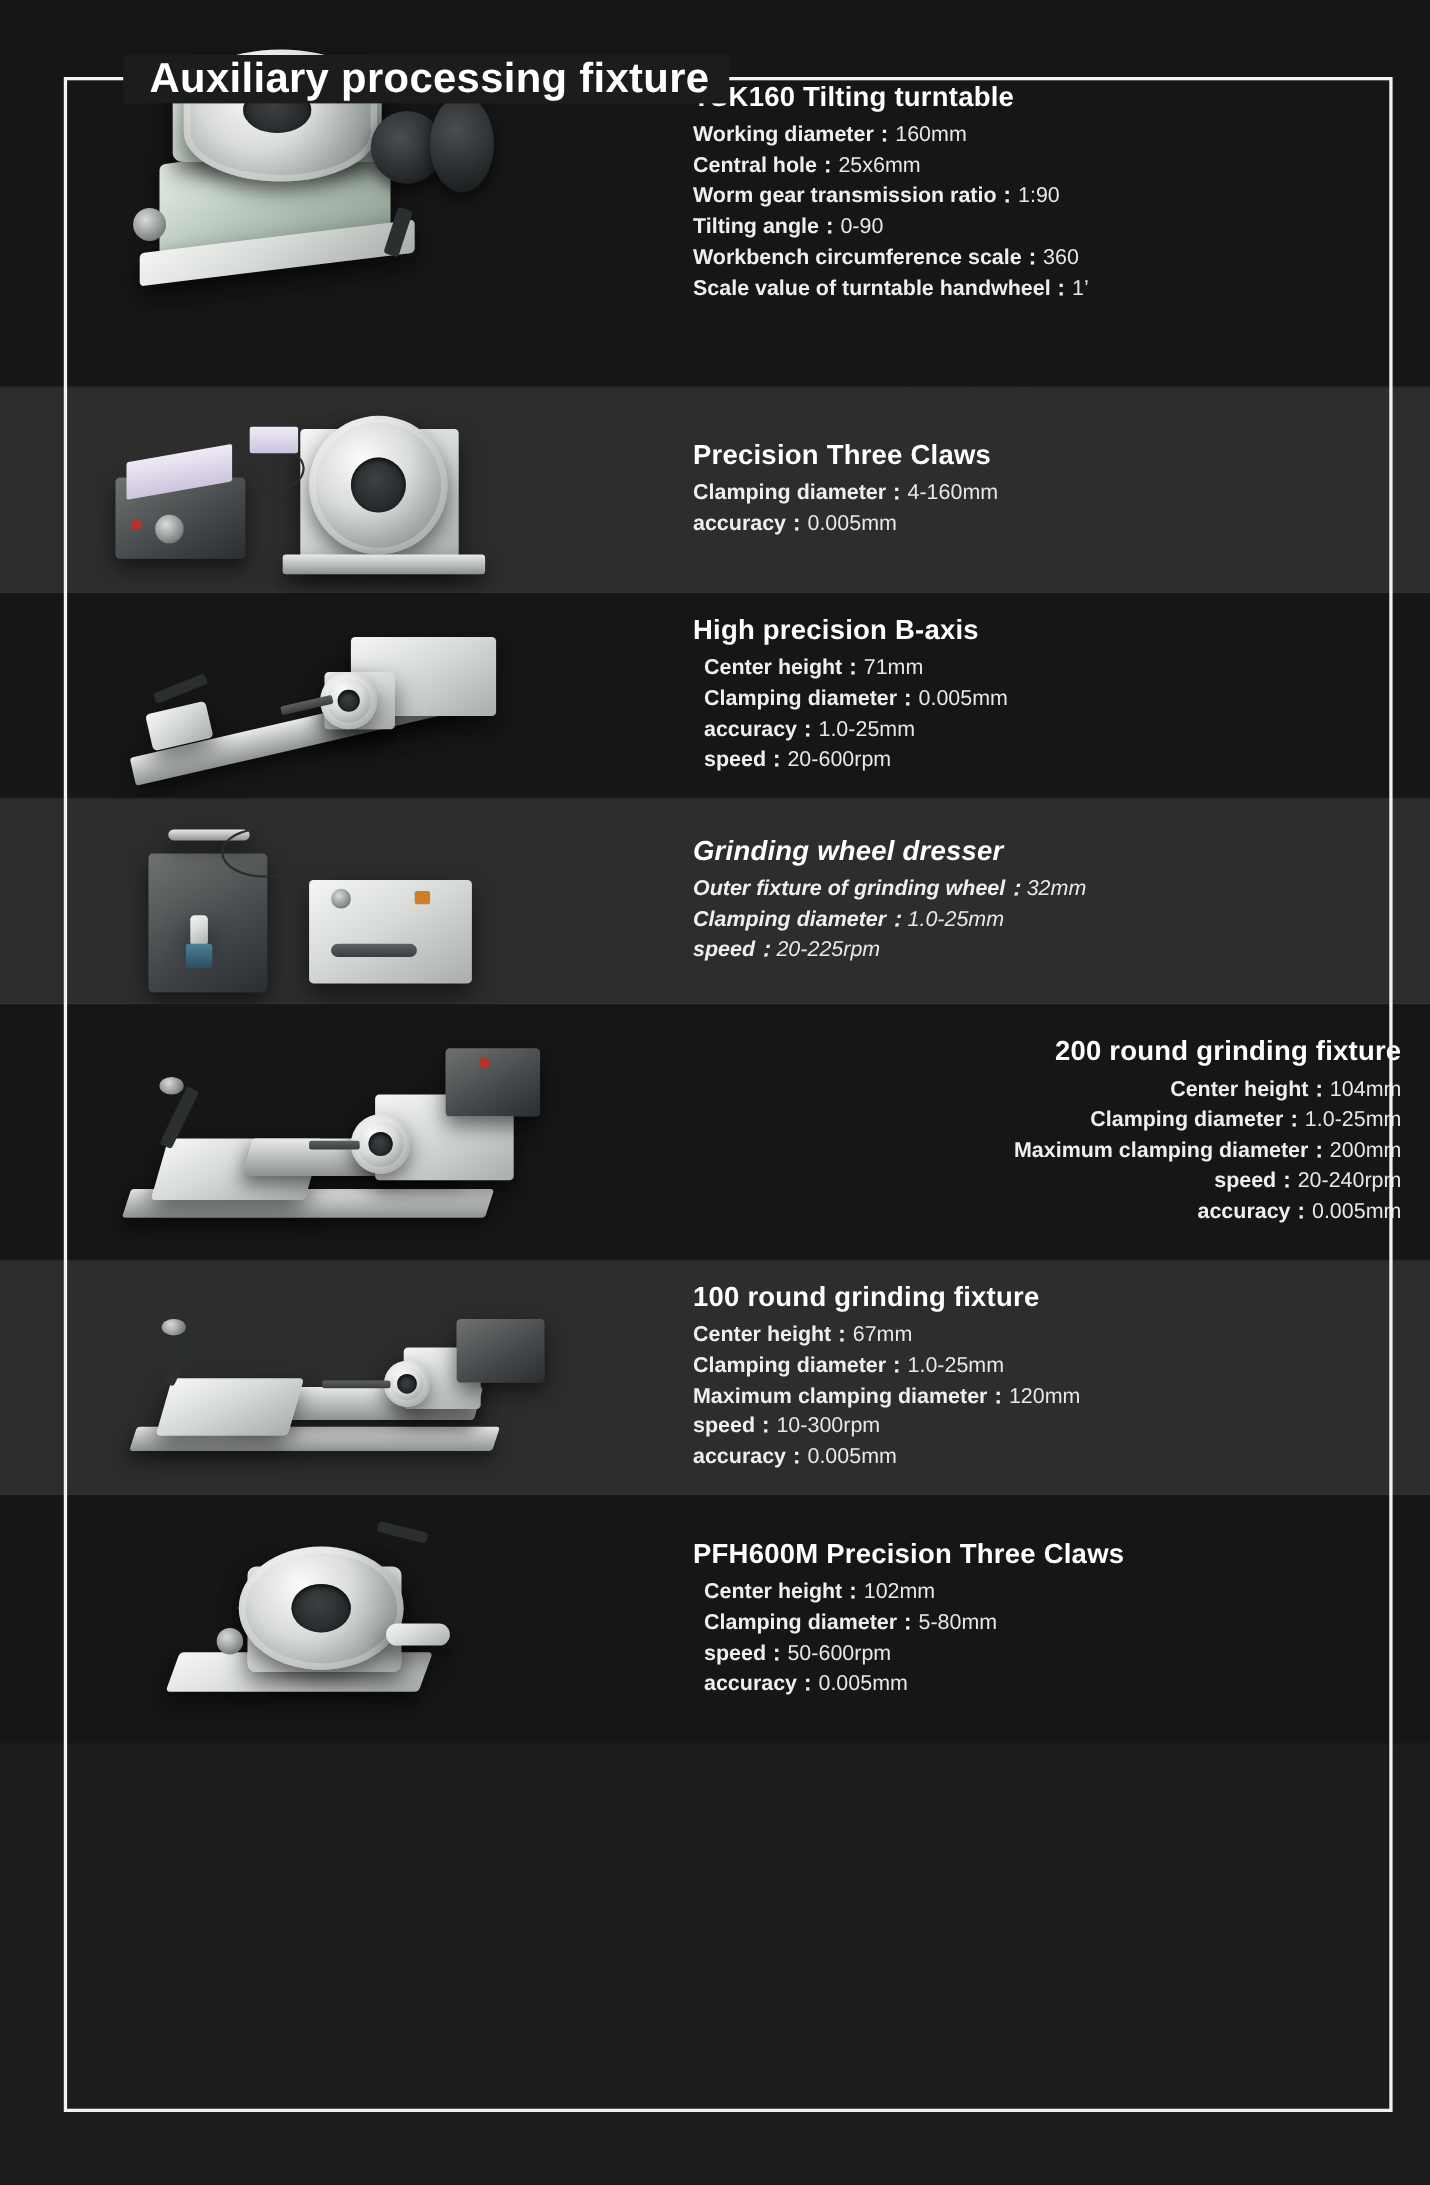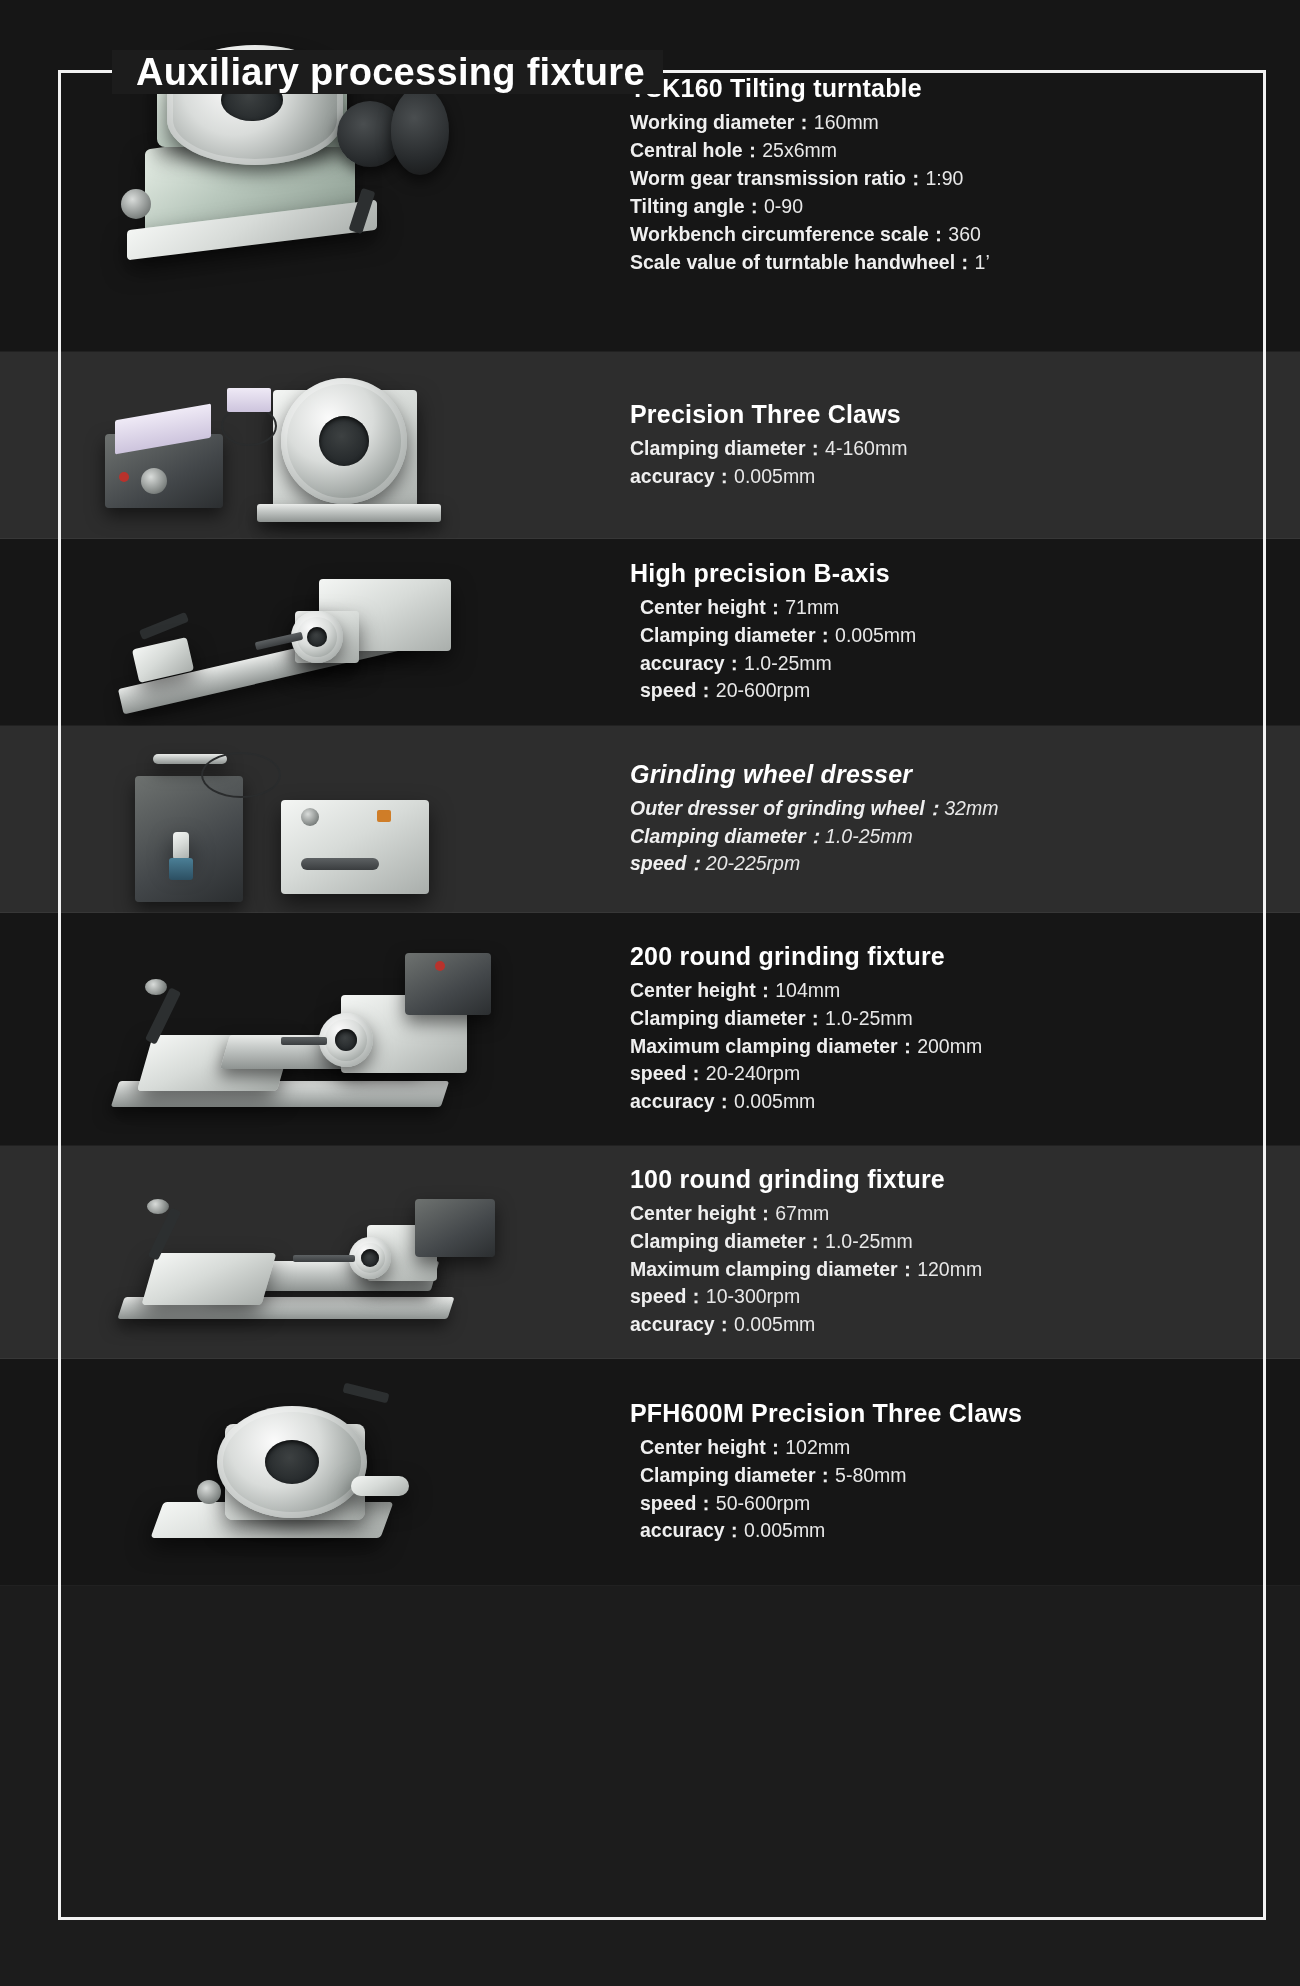--- a/index.html
+++ b/index.html
@@ -270,28 +270,28 @@
         <div class="mach" style="left:64px; top:112px; width:24px; height:22px; background:linear-gradient(180deg,#4b7f96,#2c4f62); border-radius:3px;"></div>
         <div class="mach m-body" style="left:176px; top:54px; width:148px; height:94px;"></div>
         <div class="mach m-slot" style="left:196px; top:112px; width:78px; height:12px; border-radius:6px;"></div>
         <div class="mach m-knob" style="left:196px; top:62px; width:18px; height:18px;"></div>
         <div class="mach" style="left:272px; top:64px; width:14px; height:12px; background:#cf7d28; border-radius:2px;"></div>
       </div>
     </div>
     <div class="spec ind-0">
       <h3>Grinding wheel dresser</h3>
       <ul class="spec-list">
-        <li><span class="k">Outer dresser of grinding wheel：</span><span class="v">32mm</span></li>
+        <li><span class="k">Outer fixture of grinding wheel：</span><span class="v">32mm</span></li>
         <li><span class="k">Clamping diameter：</span><span class="v">1.0-25mm</span></li>
         <li><span class="k">speed：</span><span class="v">20-225rpm</span></li>
       </ul>
     </div>
   </div>
 
-  <div class="row dark" style="height:233px;">
+  <div class="row dark" style="height:233px;text-align:right;">
     <div class="photo">
       <div class="photo-inner">
         <div class="mach m-rail" style="left:10px; top:142px; width:330px; height:26px; transform:skewX(-18deg);"></div>
         <div class="mach m-body" style="left:40px; top:96px; width:140px; height:56px; transform:skewX(-16deg);"></div>
         <div class="mach m-rail" style="left:120px; top:96px; width:200px; height:34px; transform:skewX(-16deg);"></div>
         <div class="mach m-body" style="left:236px; top:56px; width:126px; height:78px;"></div>
         <div class="mach m-body-dark" style="left:300px; top:14px; width:86px; height:62px;"></div>
         <div class="mach m-chuck" style="left:214px; top:74px; width:54px; height:54px;"></div>
         <div class="mach m-chuck-inner" style="left:230px; top:90px; width:22px; height:22px;"></div>
         <div class="mach m-slot" style="left:176px; top:98px; width:46px; height:8px;"></div>

